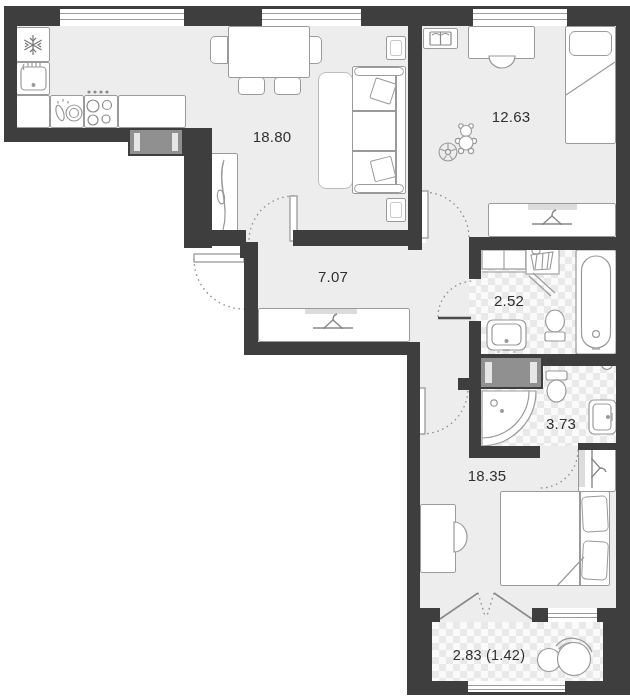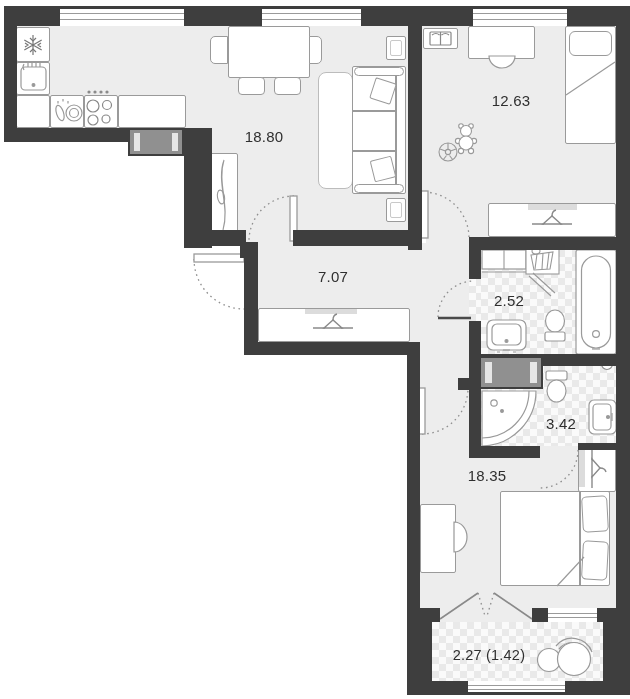--- a/index.html
+++ b/index.html
@@ -292,21 +292,21 @@
   <div class="winline" style="left:548px;top:616.5px;width:49px;height:1.2px;"></div>
 
   <div class="rad" style="left:128px;top:128px;width:56px;height:28px;"></div>
   <div class="radslot" style="left:134px;top:133px;width:6px;height:18px;"></div>
   <div class="radslot" style="left:172px;top:133px;width:6px;height:18px;"></div>
 
   <div class="rad" style="left:479px;top:356px;width:64px;height:33px;"></div>
   <div class="radslot" style="left:485px;top:362px;width:7px;height:21px;"></div>
   <div class="radslot" style="left:530px;top:362px;width:7px;height:21px;"></div>
 
-  <div class="lbl" style="left:264px;top:136px;">18.80</div>
-  <div class="lbl" style="left:511px;top:100px;">12.63</div>
+  <div class="lbl" style="left:272px;top:136px;">18.80</div>
+  <div class="lbl" style="left:511px;top:116px;">12.63</div>
   <div class="lbl" style="left:333px;top:276px;">7.07</div>
   <div class="lbl" style="left:509px;top:300px;">2.52</div>
-  <div class="lbl" style="left:561px;top:423px;">3.42</div>
+  <div class="lbl" style="left:561px;top:423px;">3.73</div>
   <div class="lbl" style="left:487px;top:475px;">18.35</div>
-  <div class="lbl small" style="left:489px;top:655px;">2.27 (1.42)</div>
+  <div class="lbl small" style="left:489px;top:655px;">2.83 (1.42)</div>
 
 </div>
 
 </body></html>

